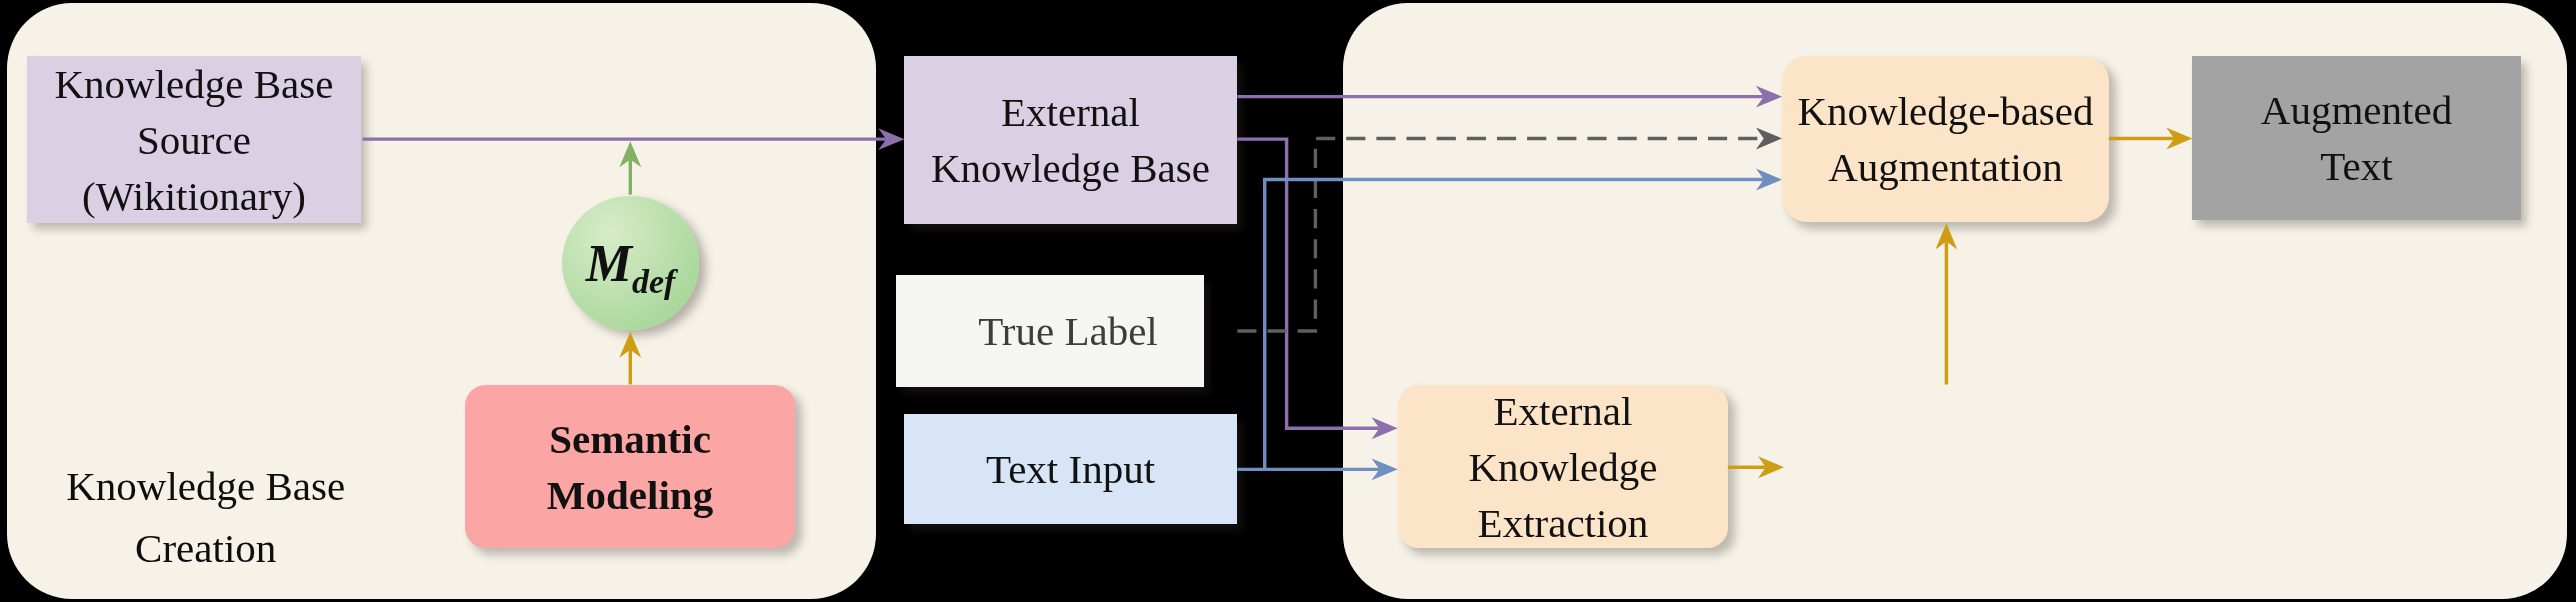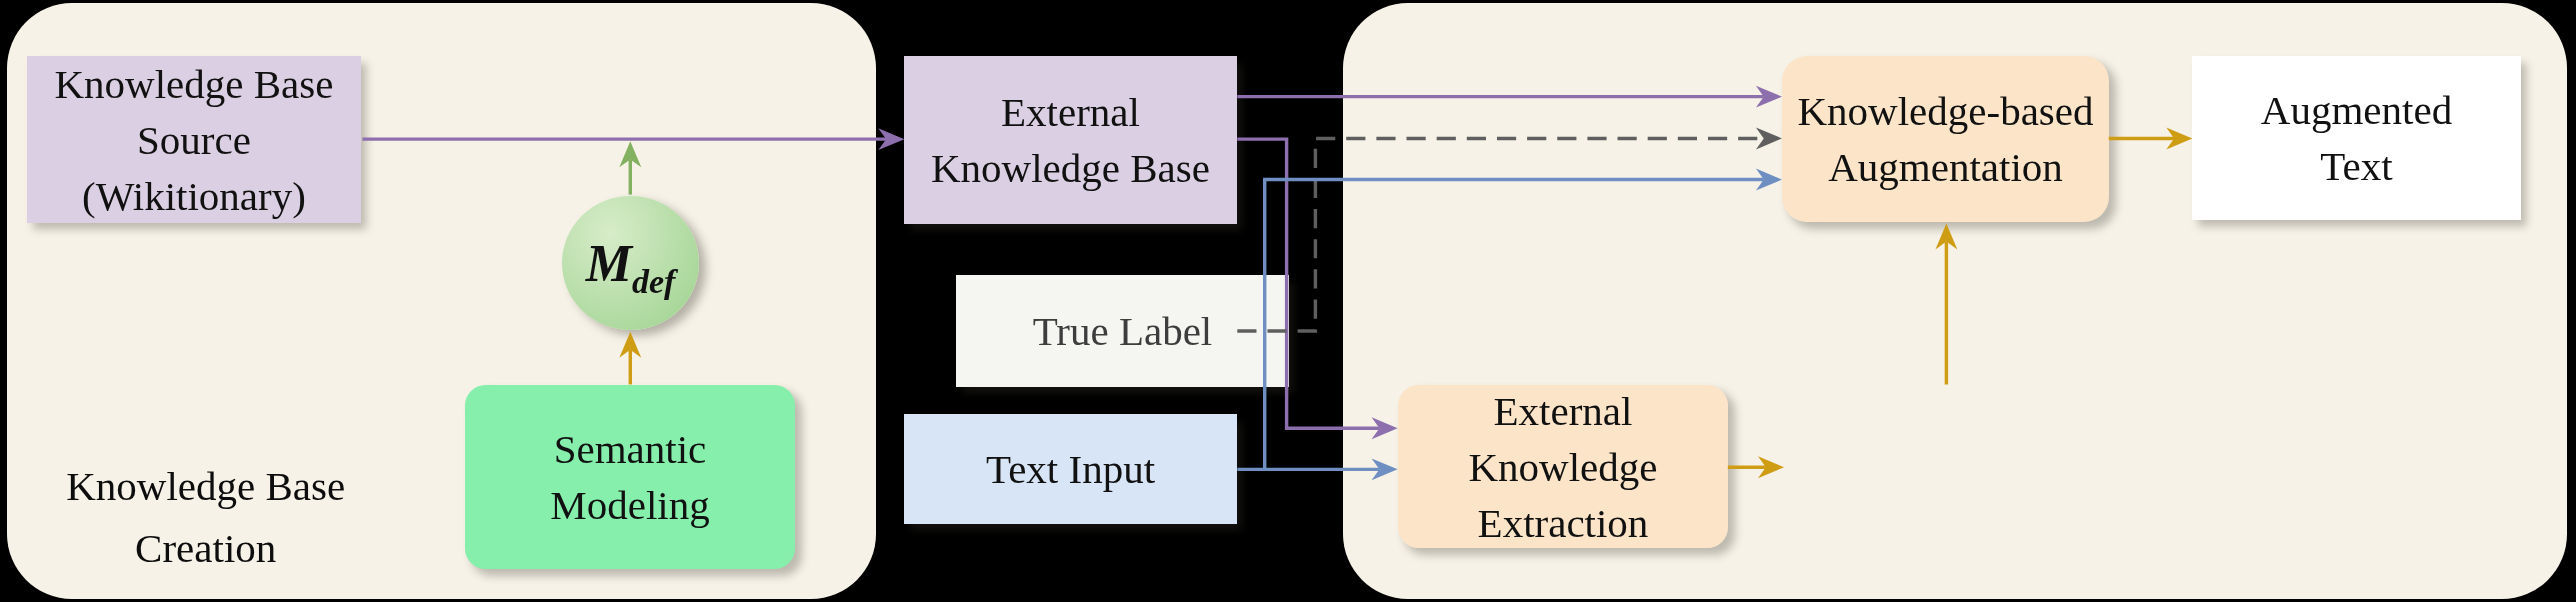--- a/index.html
+++ b/index.html
@@ -53,47 +53,47 @@
   <div class="node" style="left: 27px; top: 56px; width: 334px; height: 167px; background: rgb(219, 208, 227);">
     <span>Knowledge Base
 Source
 (Wikitionary)</span>
   </div>
 
   <div class="ellipse" style="left: 562px; top: 196px; width: 137px; height: 134px; background: radial-gradient(at 35% 28%, rgb(215, 236, 201) 0%, rgb(169, 215, 154) 78%); font-weight: bold;">
     <span class="math"><i>M</i><sub>def</sub></span>
   </div>
 
-  <div class="node rounded" style="left: 465px; top: 385px; width: 330px; height: 184px; background: #86efac;">
+  <div class="node rounded" style="left: 465px; top: 385px; width: 330px; height: 163px; background: #fca5a5; font-weight: bold;">
     <span>Semantic
 Modeling</span>
   </div>
 
   <div class="caption" style="left:13.7px;top:455px;width:384px;">Knowledge Base
 Creation</div>
 
   <div class="node" style="left: 904px; top: 56px; width: 333px; height: 168px; background: rgb(219, 208, 227);">
     <span>External
 Knowledge Base</span>
   </div>
 
-  <div class="node" style="left: 956px; top: 275px; width: 333px; height: 112px; background: rgb(245, 245, 242); color: rgb(61, 61, 61);">
+  <div class="node" style="left: 896px; top: 275px; width: 272px; height: 112px; background: rgb(245, 245, 242); color: rgb(61, 61, 61); padding-left: 36px;">
     <span>True Label</span>
   </div>
 
   <div class="node" style="left: 904px; top: 414px; width: 333px; height: 110px; background: rgb(216, 229, 246);">
     <span>Text Input</span>
   </div>
 
   <div class="node rounded-lg" style="left: 1782px; top: 56px; width: 327px; height: 166px; background: rgb(252, 228, 201);">
     <span>Knowledge-based
 Augmentation</span>
   </div>
 
-  <div class="node" style="left: 2192px; top: 56px; width: 329px; height: 164px; background: #ffffff;">
+  <div class="node" style="left: 2192px; top: 56px; width: 329px; height: 164px; background: #a3a3a3;">
     <span>Augmented
 Text</span>
   </div>
 
   <div class="node rounded" style="left: 1398px; top: 385px; width: 330px; height: 163px; background: rgb(252, 228, 201);">
     <span>External
 Knowledge
 Extraction</span>
   </div>
 

